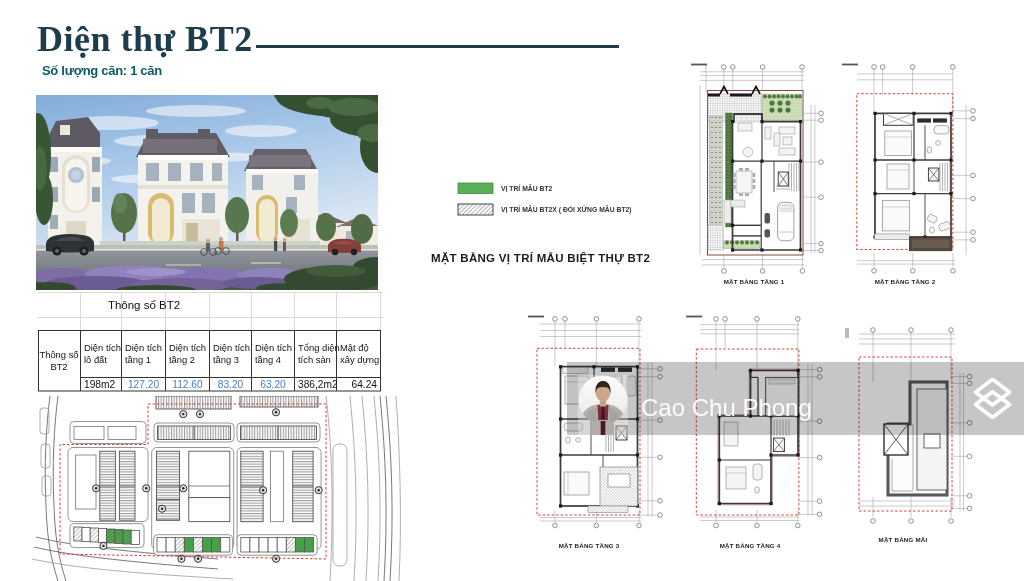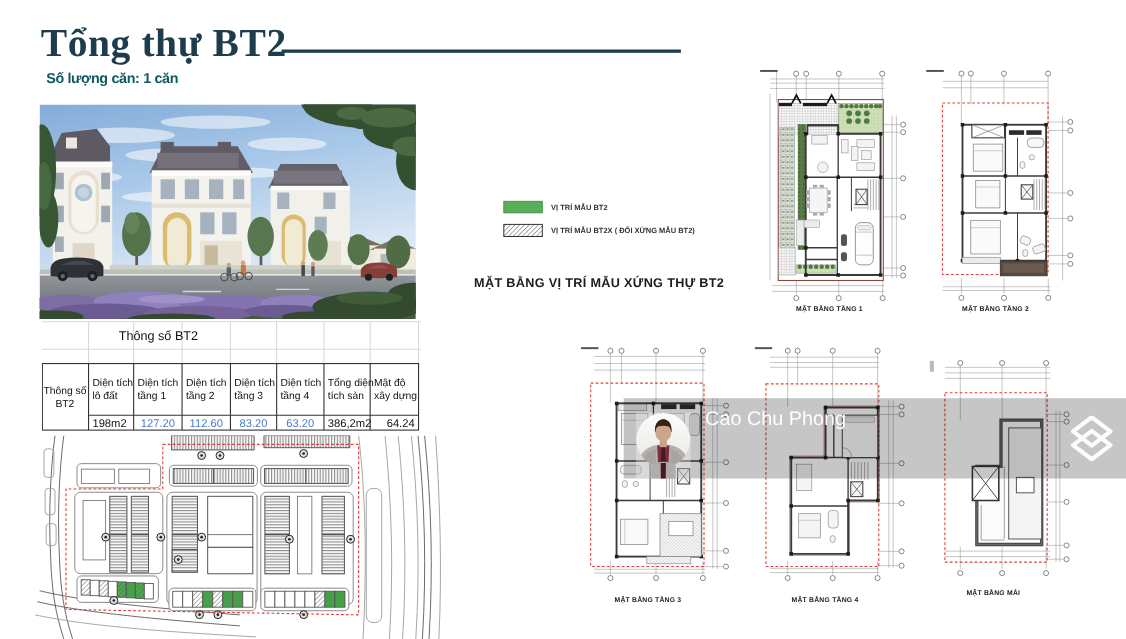--- a/index.html
+++ b/index.html
@@ -5,26 +5,26 @@
   html,body{margin:0;padding:0;}
   body{width:1024px;height:581px;overflow:hidden;background:#ffffff;
        font-family:"Liberation Sans", sans-serif;position:relative;}
   .abs{position:absolute;}
   #title{left:37px;top:18px;font-family:"Liberation Serif",serif;
          font-weight:bold;font-size:36px;color:#1d3c4c;letter-spacing:0.5px;}
   #titleline{left:256px;top:45px;width:363px;height:3px;background:#1d3c4c;}
   #subtitle{left:42px;top:63px;font-size:13px;color:#0d5a62;font-weight:bold;letter-spacing:-0.3px;}
   #centerTitle{left:431px;top:252px;font-size:11.5px;font-weight:bold;color:#1c1c1c;letter-spacing:0.3px;}
   #wmband{left:567px;top:362px;width:457px;height:73px;background:#c6c6c6;mix-blend-mode:multiply;z-index:40;}
-  #wmtext{left:641px;top:370px;font-size:18px;color:rgba(255,255,255,0.95);z-index:42;}
+  #wmtext{left:641px;top:394px;font-size:24px;color:rgba(255,255,255,0.95);z-index:42;}
   .planlabel{font-size:6.2px;color:#222;font-weight:bold;z-index:5;letter-spacing:0.2px;}
 </style>
 </head>
 <body>
-<div id="title" class="abs">Tổng thự BT2</div>
+<div id="title" class="abs">Diện thự BT2</div>
 <div id="titleline" class="abs"></div>
 <div id="subtitle" class="abs">Số lượng căn: 1 căn</div>
 
 <svg class="abs" style="left:36px;top:95px;z-index:2" width="342" height="195" viewBox="0 0 342 195">
 <defs>
 <linearGradient id="sky" x1="0" y1="0" x2="0.35" y2="1">
  <stop offset="0" stop-color="#7da8d8"></stop>
         <stop offset="0.45" stop-color="#a5c6e8"></stop>
         <stop offset="1" stop-color="#dfeaf5"></stop>
 </linearGradient>
@@ -404,21 +404,21 @@
 <pattern id="diagh" width="3" height="3" patternUnits="userSpaceOnUse" patternTransform="rotate(45)">
   <rect width="3" height="3" fill="#ffffff"></rect>
         <line x1="0" y1="0" x2="0" y2="3" stroke="#555" stroke-width="0.9"></line>
 </pattern>
 </defs>
 <rect x="2" y="5" width="35" height="10.5" fill="#5aae5a" stroke="#3f8f3f" stroke-width="0.8"></rect>
 <rect x="2" y="26" width="35" height="11" fill="url(#diagh)" stroke="#333" stroke-width="0.9"></rect>
 <text x="45" y="12.5" font-size="6.8" font-weight="bold" fill="#333">VỊ TRÍ MẪU BT2</text>
 <text x="45" y="34" font-size="6.8" font-weight="bold" fill="#333">VỊ TRÍ MẪU BT2X ( ĐỐI XỨNG MẪU BT2)</text>
 </svg>
-<div id="centerTitle" class="abs">MẶT BẰNG VỊ TRÍ MẪU XỨNG THỰ BT2</div>
+<div id="centerTitle" class="abs">MẶT BẰNG VỊ TRÍ MẪU BIỆT THỰ BT2</div>
 
 <svg class="abs" style="left:686px;top:55px;z-index:2" width="142" height="230" viewBox="0 0 142 230" id="plan1">
 <defs>
 <pattern id="gridp" width="2.4" height="2.4" patternUnits="userSpaceOnUse">
  <rect width="2.4" height="2.4" fill="#fbfbfb"></rect>
         <path d="M0 0H2.4M0 0V2.4" stroke="#9c9c9c" stroke-width="0.5" fill="none"></path>
 </pattern>
 <pattern id="leaf" width="3.6" height="3.6" patternUnits="userSpaceOnUse">
  <rect width="3.6" height="3.6" fill="#5f7f4d"></rect>
         <circle cx="1.1" cy="1.1" r="1" fill="#3f6534"></circle>

